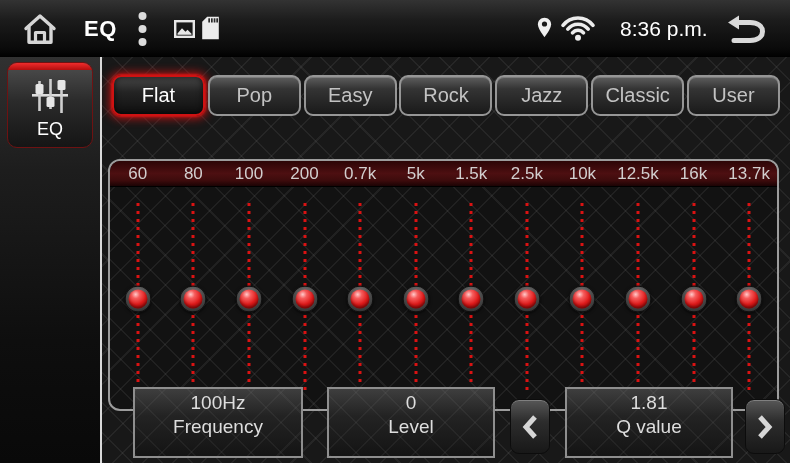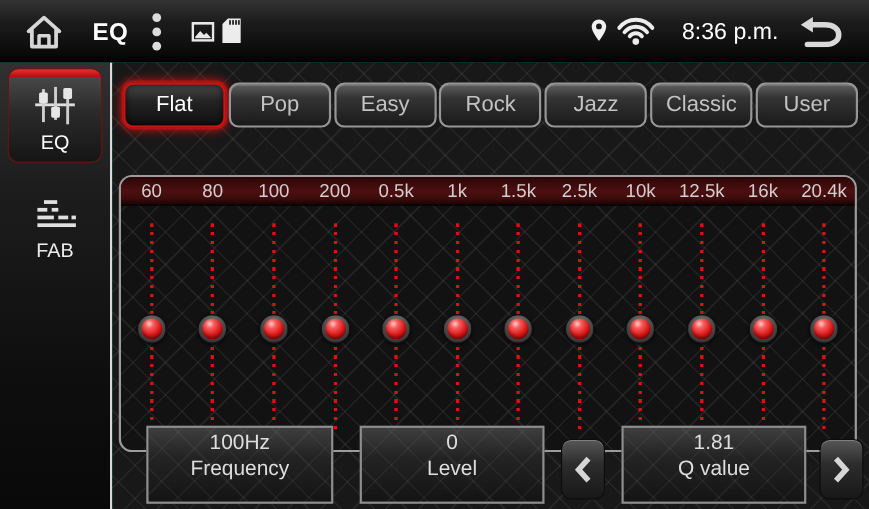--- a/index.html
+++ b/index.html
@@ -153,62 +153,48 @@
           <rect x="9.2" y="4" width="2.6" height="30" fill="#cfcfcf"></rect>
           <rect x="6.5" y="7" width="8" height="10" rx="1.5" fill="#e6e6e6"></rect>
           <rect x="20.2" y="2" width="2.6" height="30" fill="#cfcfcf"></rect>
           <rect x="17.5" y="20" width="8" height="10" rx="1.5" fill="#e6e6e6"></rect>
           <rect x="31.2" y="6" width="2.6" height="30" fill="#cfcfcf"></rect>
           <rect x="28.5" y="3" width="8" height="10" rx="1.5" fill="#e6e6e6"></rect>
         </svg>
       </span>
       <span class="lbl">EQ</span>
     </div>
-    <div class="side-fab">
-      <span class="icon">
-        <svg width="40" height="28" viewBox="0 0 40 28">
-          <rect x="10" y="1" width="12" height="3.4" fill="#e0e0e0"></rect>
-          <rect x="4" y="8" width="9" height="3.4" fill="#e0e0e0"></rect>
-          <rect x="17" y="8" width="6" height="3.4" fill="#e0e0e0"></rect>
-          <rect x="4" y="15" width="15" height="3.4" fill="#e0e0e0"></rect>
-          <rect x="23" y="15" width="9" height="3.4" fill="#e0e0e0"></rect>
-          <rect x="35" y="15" width="4" height="3.4" fill="#e0e0e0"></rect>
-          <rect x="4" y="22" width="35" height="3.4" fill="#e0e0e0"></rect>
-        </svg>
-      </span>
-      <span class="lbl">FAB</span>
-    </div>
   </div>
 
   <div class="main hatch">
 
     <div class="presets">
       <button class="preset active">Flat</button>
       <button class="preset">Pop</button>
       <button class="preset">Easy</button>
       <button class="preset">Rock</button>
       <button class="preset">Jazz</button>
       <button class="preset">Classic</button>
       <button class="preset">User</button>
     </div>
 
     <div class="panel hatch">
       <div class="freq-band">
         <div class="freq-label">60</div>
         <div class="freq-label">80</div>
         <div class="freq-label">100</div>
         <div class="freq-label">200</div>
-        <div class="freq-label">0.5k</div>
-        <div class="freq-label">1k</div>
+        <div class="freq-label">0.7k</div>
+        <div class="freq-label">5k</div>
         <div class="freq-label">1.5k</div>
         <div class="freq-label">2.5k</div>
         <div class="freq-label">10k</div>
         <div class="freq-label">12.5k</div>
         <div class="freq-label">16k</div>
-        <div class="freq-label">20.4k</div>
+        <div class="freq-label">13.7k</div>
       </div>
       <div class="sliders">
         <div class="col">
             <div class="track"></div>
             <div class="knob" style="top: 50%;">
               <div class="ball"></div>
             </div>
           </div>
         <div class="col">
             <div class="track"></div>

